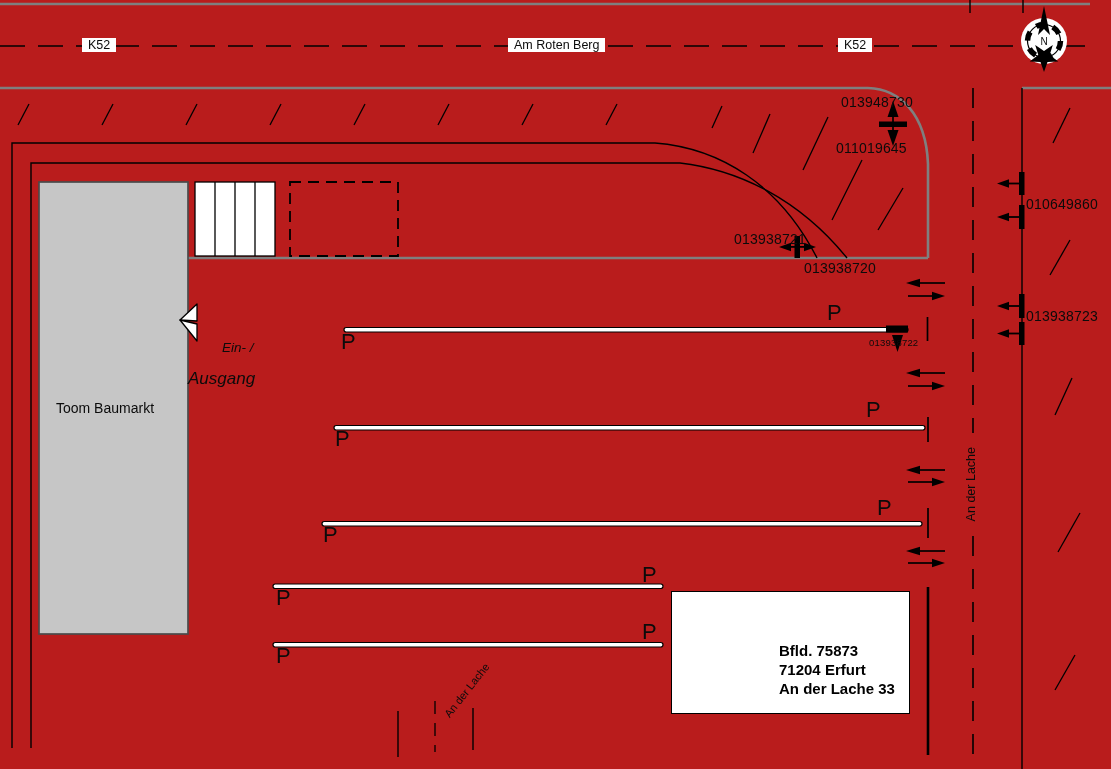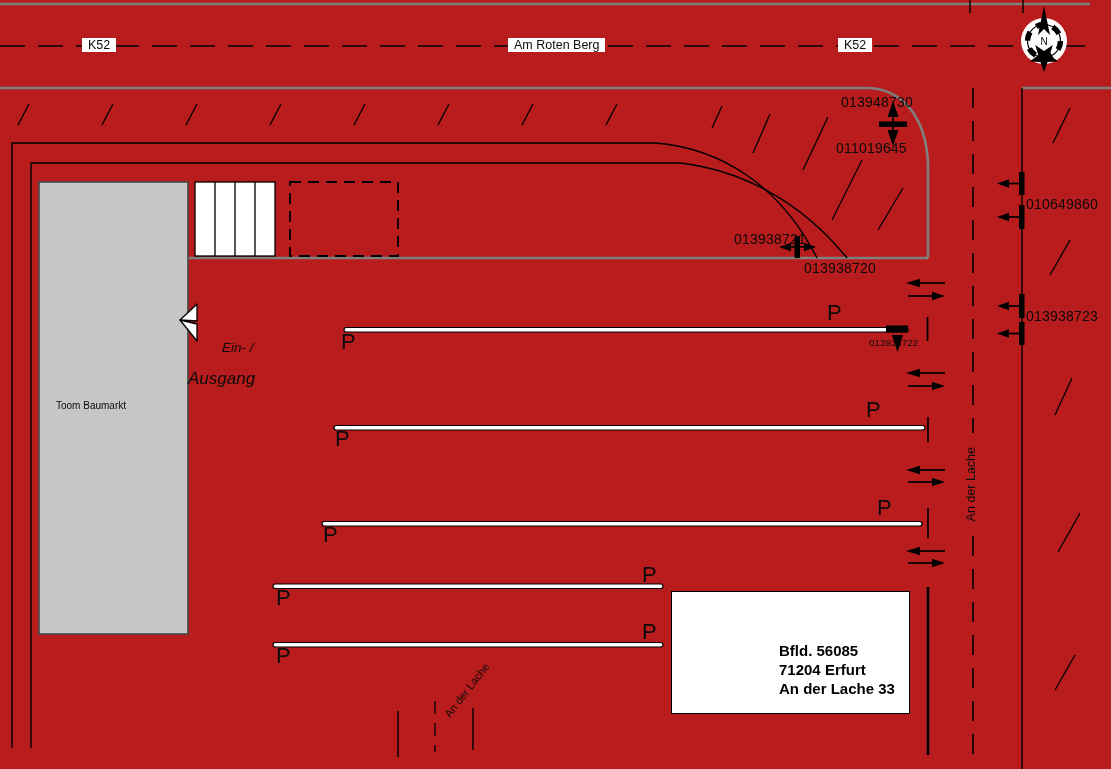--- a/index.html
+++ b/index.html
@@ -187,28 +187,28 @@
   <span class="t street-label" style="left:838px;top:38px;">K52</span>
 
   <span class="t id-label" style="left:841px;top:94px;">013948730</span>
   <span class="t id-label" style="left:836px;top:140px;">011019645</span>
   <span class="t id-label" style="left:734px;top:231px;">013938721</span>
   <span class="t id-label" style="left:804px;top:260px;">013938720</span>
   <span class="t id-label" style="left:833px;top:338px;font-size:9.5px;margin-left:36px;">013938722</span>
   <span class="t id-label" style="left:1026px;top:196px;">010649860</span>
   <span class="t id-label" style="left:1026px;top:308px;">013938723</span>
 
-  <span class="t" style="left:56px;top:400px;font-size:10px;">Toom Baumarkt</span>
+  <span class="t" style="left:56px;top:400px;font-size:14px;">Toom Baumarkt</span>
 
   <span class="t" style="left:222px;top:340px;font-size:13.5px;font-style:italic;">Ein- /</span>
   <span class="t" style="left:188px;top:369px;font-size:17px;font-style:italic;">Ausgang</span>
 
   <div style="position:absolute;left:671px;top:591px;width:237px;height:121px;border:1.6px solid #000;background:#fff;">
     <div class="addr" style="position:absolute;left:107px;top:49px;">
-      <div>Bfld. 56085</div>
+      <div>Bfld. 75873</div>
       <div>71204 Erfurt</div>
       <div>An der Lache 33</div>
     </div>
   </div>
 
   <span class="t p-label" style="left:341px;top:331px;">P</span>
   <span class="t p-label" style="left:827px;top:302px;">P</span>
   <span class="t p-label" style="left:335px;top:428px;">P</span>
   <span class="t p-label" style="left:866px;top:399px;">P</span>
   <span class="t p-label" style="left:323px;top:524px;">P</span>

